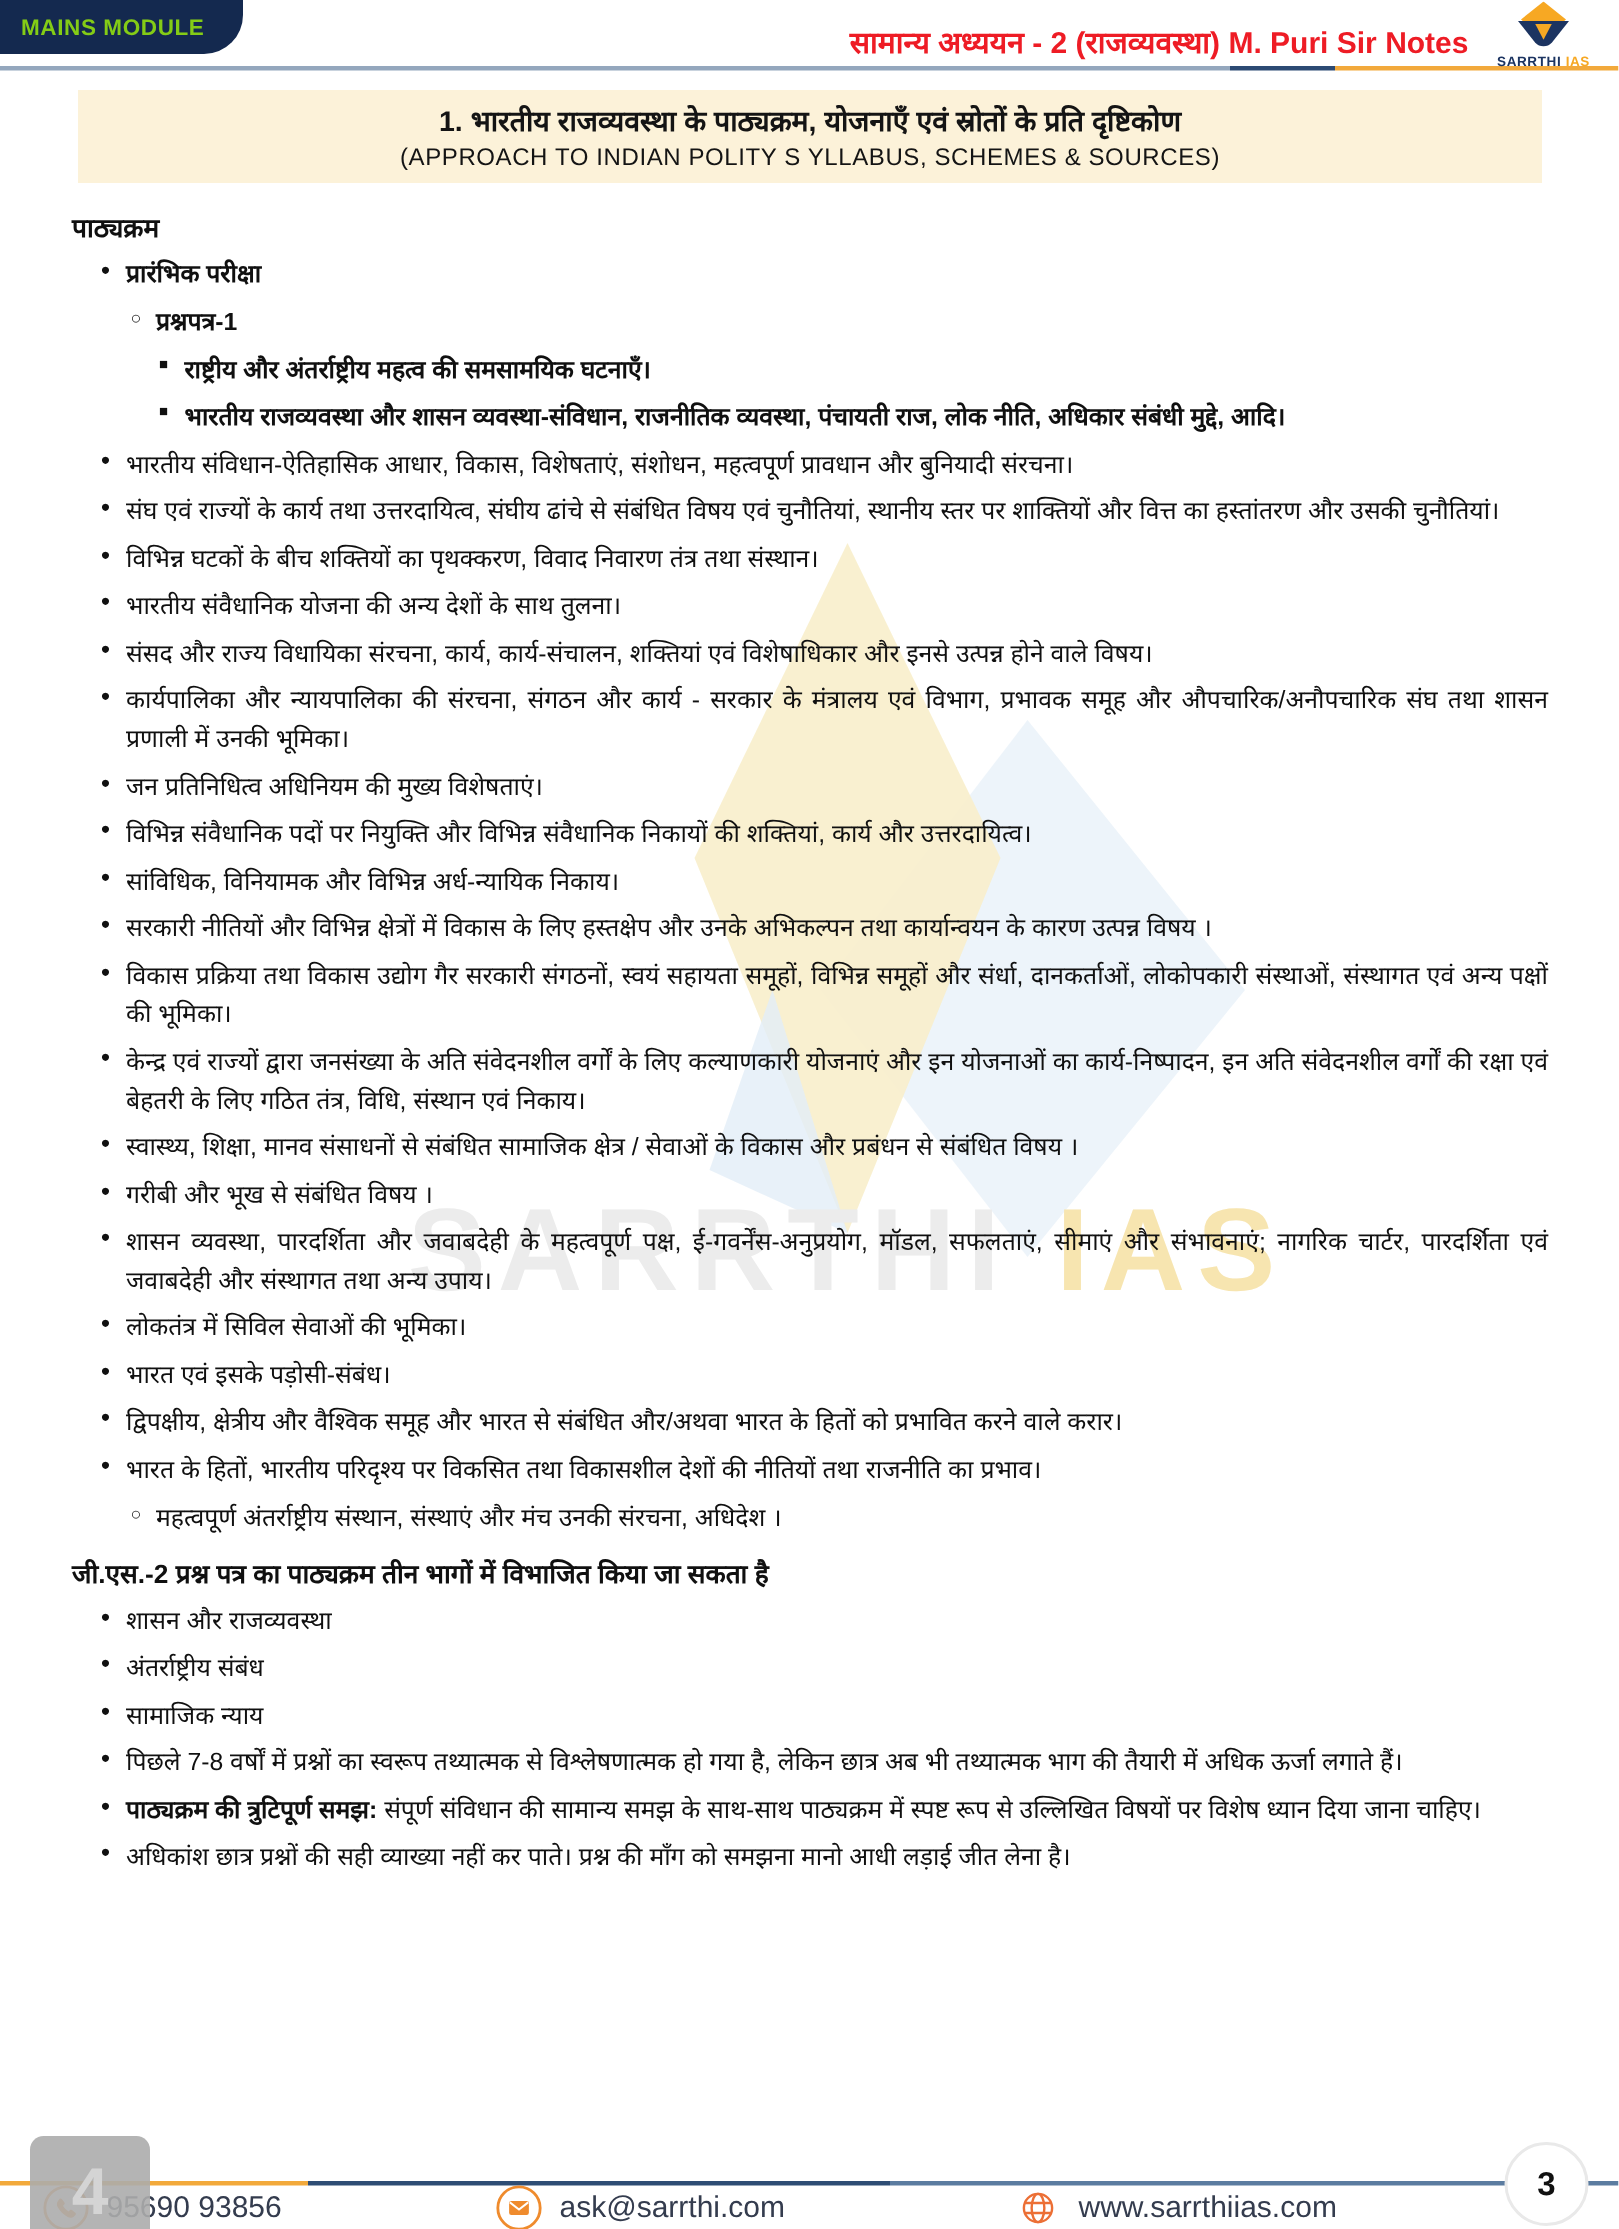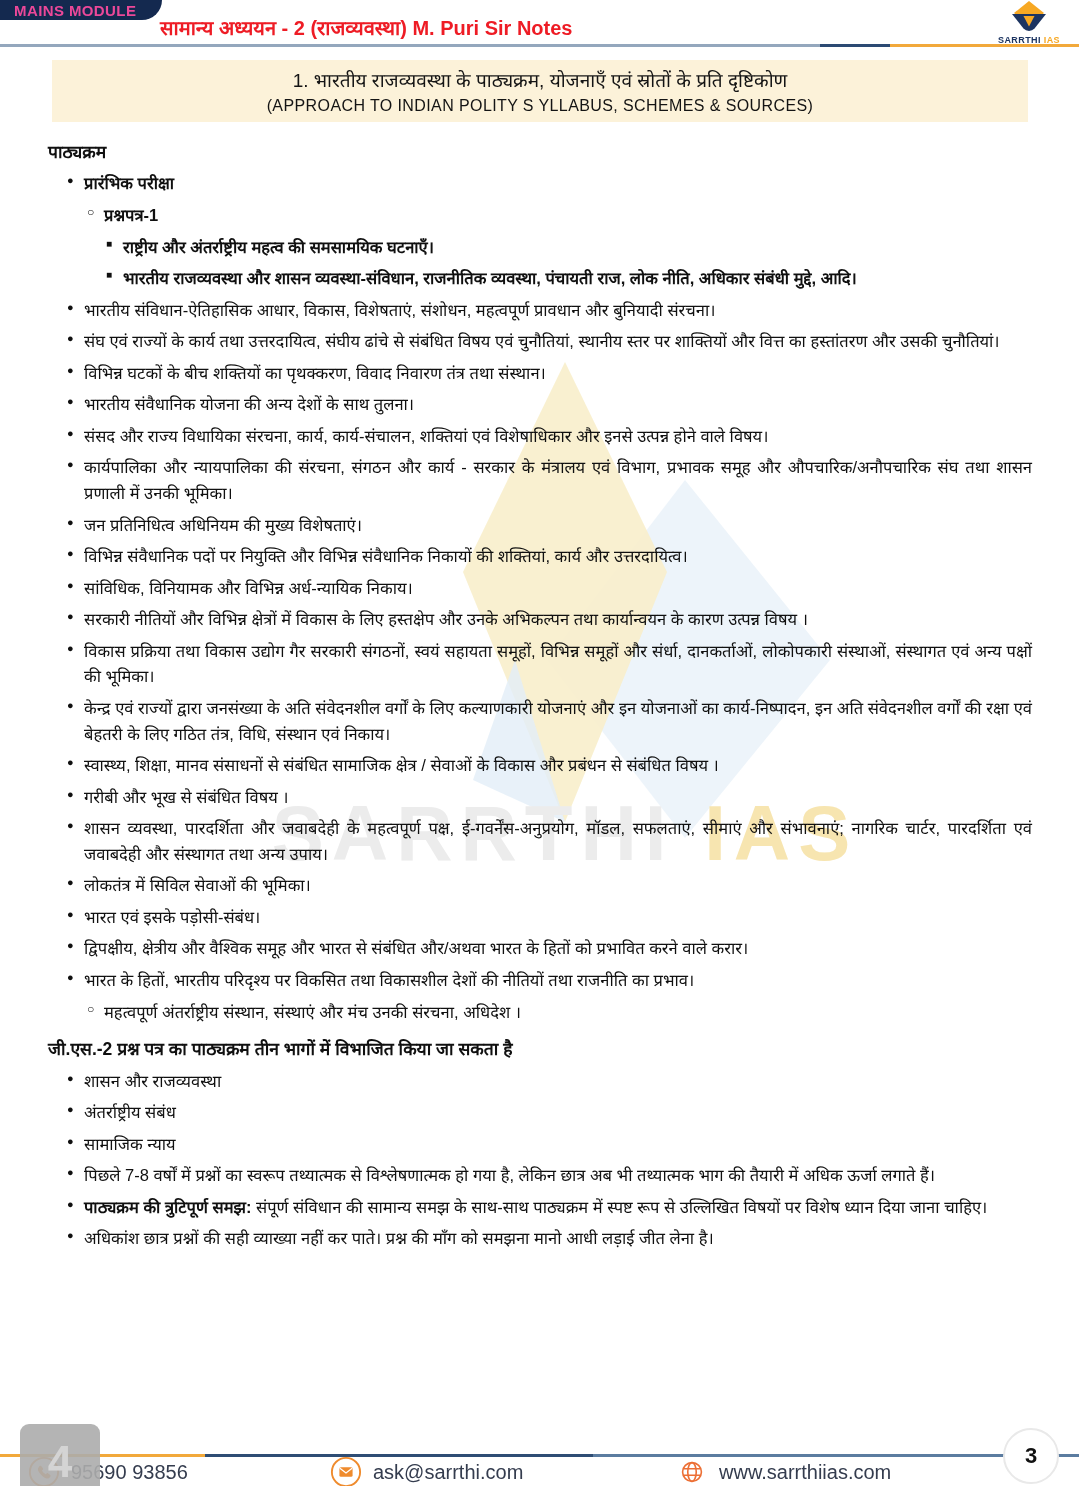--- a/index.html
+++ b/index.html
@@ -2,43 +2,43 @@
 <html><head>
 <meta charset="utf-8">
 <style>
   html,body{margin:0;padding:0;}
   body{
     width:1079px;height:1486px;position:relative;background:#ffffff;
     font-family:"Liberation Sans","DejaVu Sans",sans-serif;overflow:hidden;
   }
   
   .hdr-badge{
-    position:absolute;left:0;top:0;height:20px;min-width:152px;box-sizing:border-box;
-    background:#14294f;color:#ec4899;font-weight:bold;font-size:15px;letter-spacing:.4px;
+    position:absolute;left:0;top:0;height:36px;min-width:152px;box-sizing:border-box;
+    background:#14294f;color:#84cc16;font-weight:bold;font-size:15px;letter-spacing:.4px;
     display:flex;align-items:center;padding:0 26px 0 14px;border-radius:0 0 26px 0;z-index:4;
   }
   .hdr-title{
-    position:absolute;top:14px;left:160px;right:100px;text-align:left;
+    position:absolute;top:14px;left:160px;right:100px;text-align:right;
     color:#ee1c25;font-weight:bold;font-size:20px;z-index:3;
   }
   .hdr-logo{position:absolute;right:12px;top:1px;width:76px;text-align:center;z-index:4;}
   .hdr-logo .logo-text{font-size:9px;font-weight:bold;letter-spacing:.4px;margin-top:-2px;}
   .logo-primary{color:#1c3461;}
   .logo-secondary{color:#f7a823;}
   .hdr-divider{
     position:absolute;left:0;right:0;top:44px;height:3px;z-index:2;
     background:linear-gradient(to right,#94a7bd 0%,#94a7bd 76%,#2c4a73 76%,#2c4a73 82.5%,#f2a93b 82.5%,#f2a93b 100%);
   }
   
   .title-box{
     position:absolute;left:52px;right:51px;top:60px;height:62px;background:#fcf2d9;
     display:flex;flex-direction:column;align-items:center;justify-content:center;
     text-align:center;z-index:3;row-gap:4px;
   }
-  .title-hindi{font-size:19px;font-weight:normal;color:#141414;}
+  .title-hindi{font-size:19px;font-weight:bold;color:#141414;}
   .title-english{font-size:16px;font-weight:normal;color:#141414;letter-spacing:.4px;}
   
   .watermark{position:absolute;left:215px;top:360px;width:700px;height:520px;z-index:1;pointer-events:none;}
   
   .content{position:absolute;left:48px;right:47px;top:128px;z-index:2;color:#101010;}
   .heading{font-weight:bold;font-size:17.5px;line-height:1.45;margin:12px 0 6px;}
   .bullet{display:flex;font-size:16.5px;line-height:1.55;margin:0 0 6px;text-align:justify;}
   .bullet .marker{flex:0 0 17px;text-align:left;}
   .bullet .btext{flex:1;}
   .m1{font-size:11px;transform:translateY(1px);}

